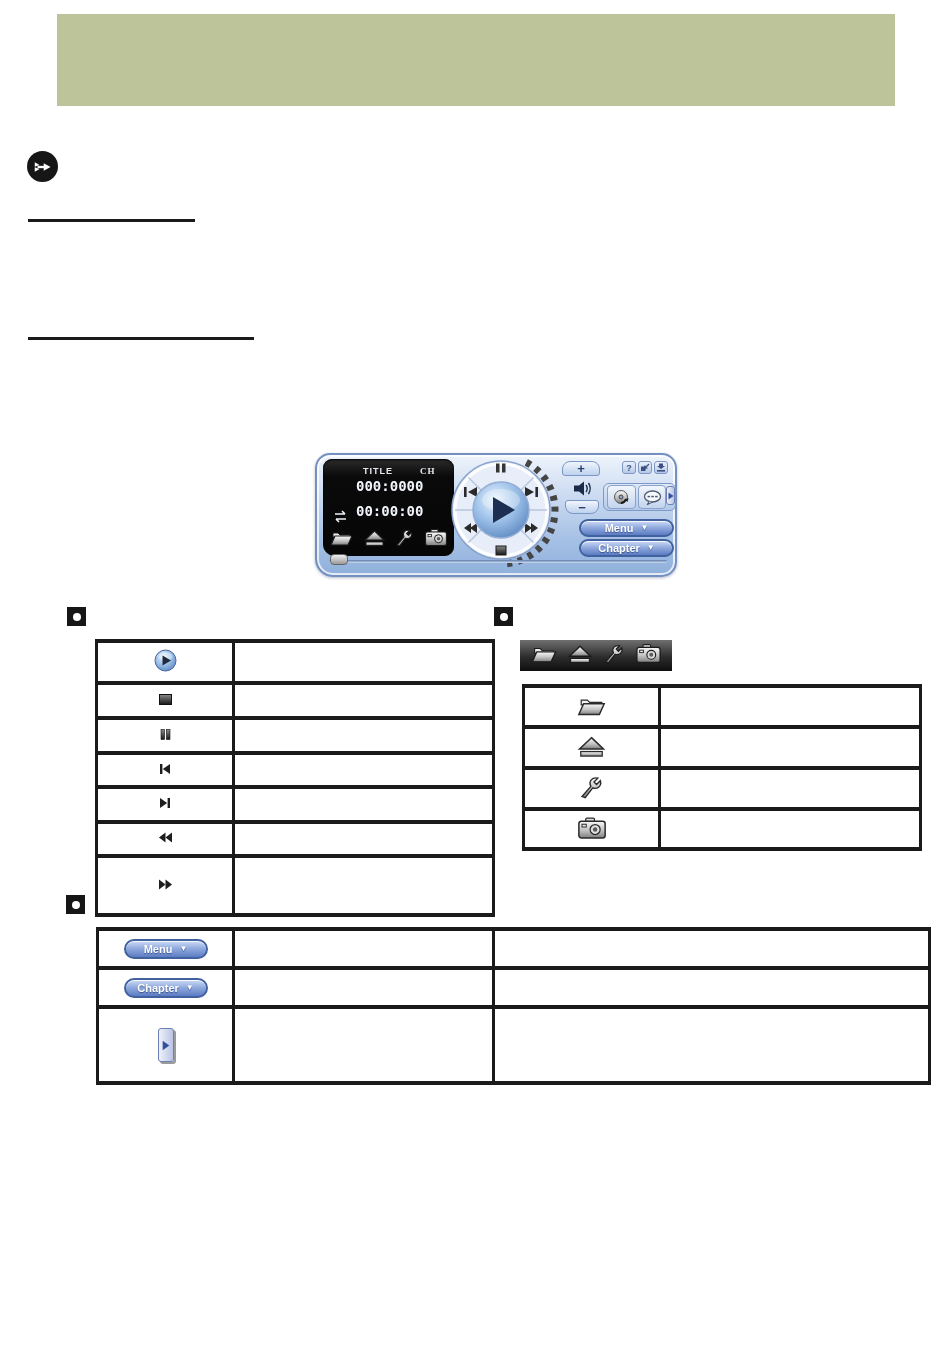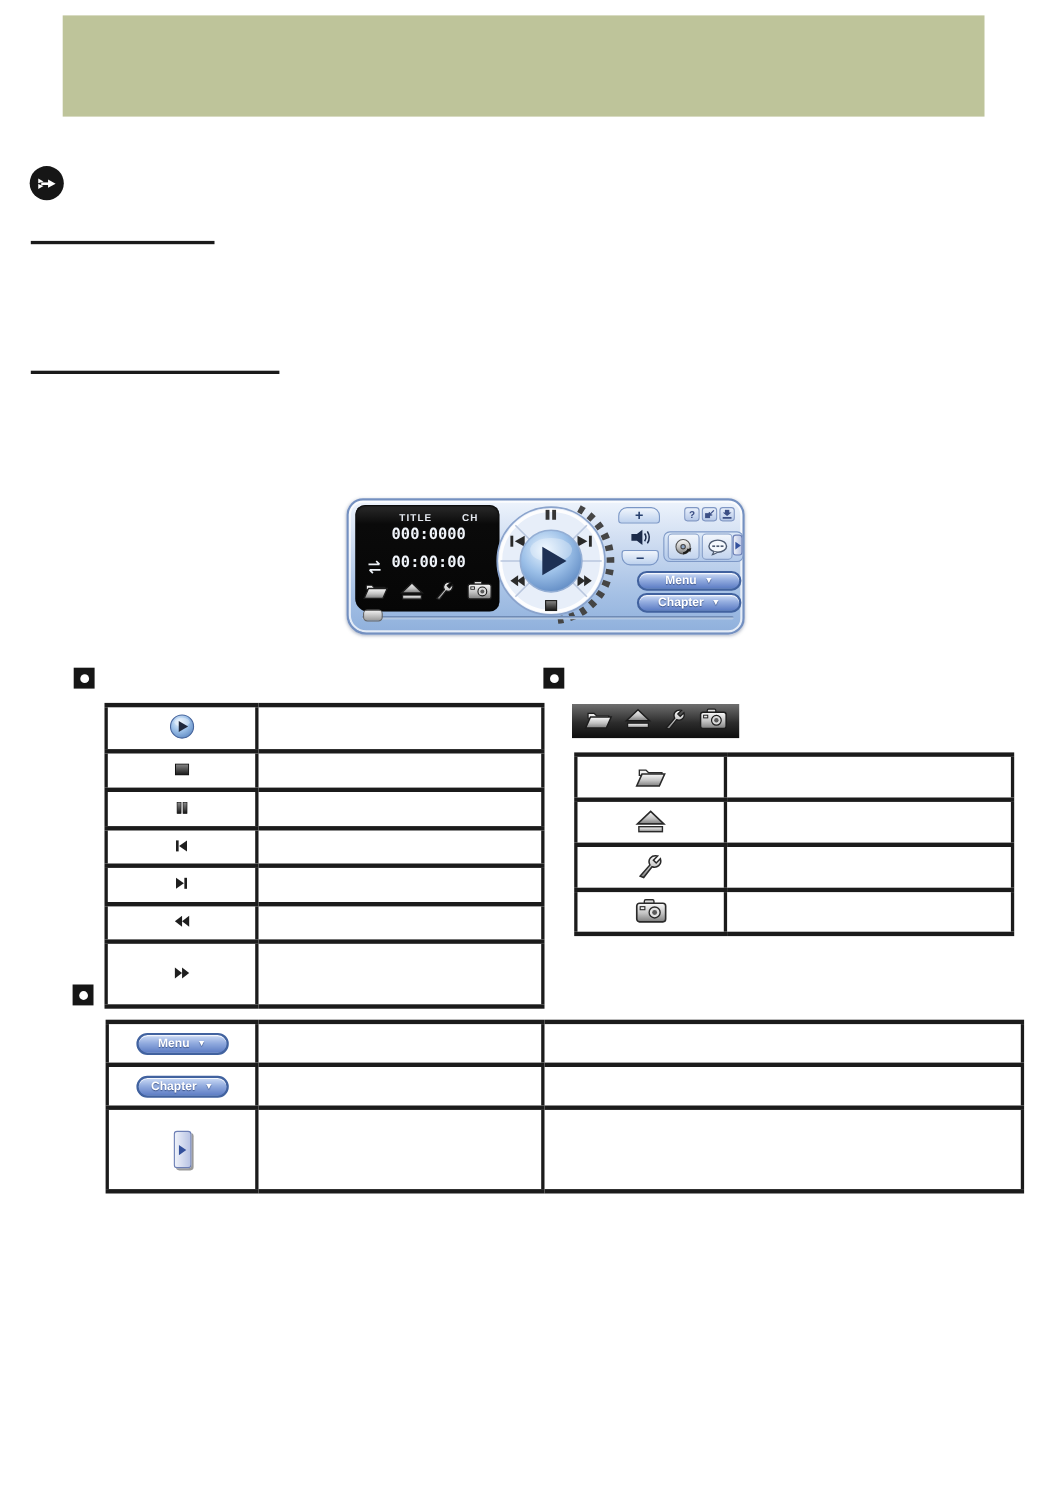--- a/index.html
+++ b/index.html
@@ -104,21 +104,21 @@
     </svg>
   </div>
 
   <div class="abs underline" style="left:28px;top:219px;width:167px;"></div>
   <div class="abs underline" style="left:28px;top:337px;width:226px;"></div>
 
   <div class="abs player">
 
     <div class="abs lcd">
       <span class="lcd-label" style="left:40px;top:7px;">TITLE</span>
-      <span class="lcd-label" style="left:97px;top:7px;">CH</span>
+      <span class="lcd-label" style="left:97px;top:7px;font-family:Liberation Serif, serif;">CH</span>
       <span class="lcd-digits" style="left:33px;top:19px;">000:0000</span>
       <span class="abs" style="left:9px;top:50px;">
         <svg width="17" height="13" viewBox="0 0 17 13">
           <path d="M3 4 H13 M13 4 l-3 -3 M14 9 H4 M4 9 l3 3" stroke="#eef2f8" stroke-width="1.6" fill="none"></path>
         </svg>
       </span>
       <span class="lcd-digits" style="left:33px;top:44px;">00:00:00</span>
 
       <div class="lcd-tools">
         <span>

